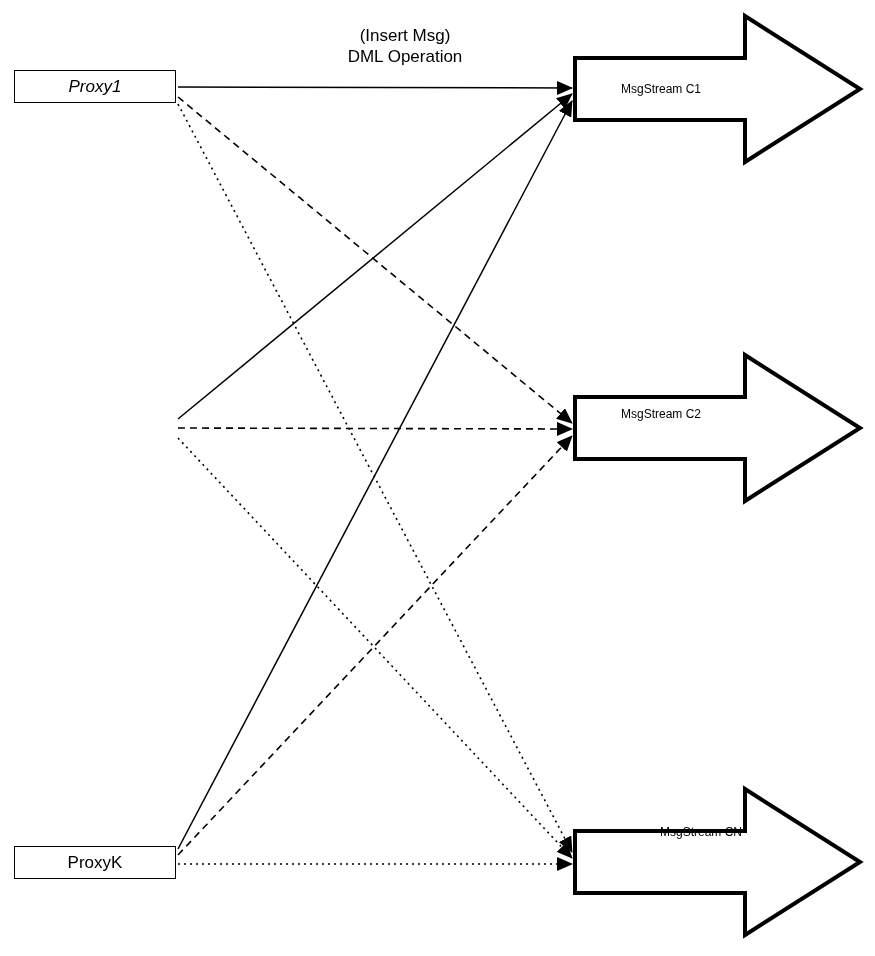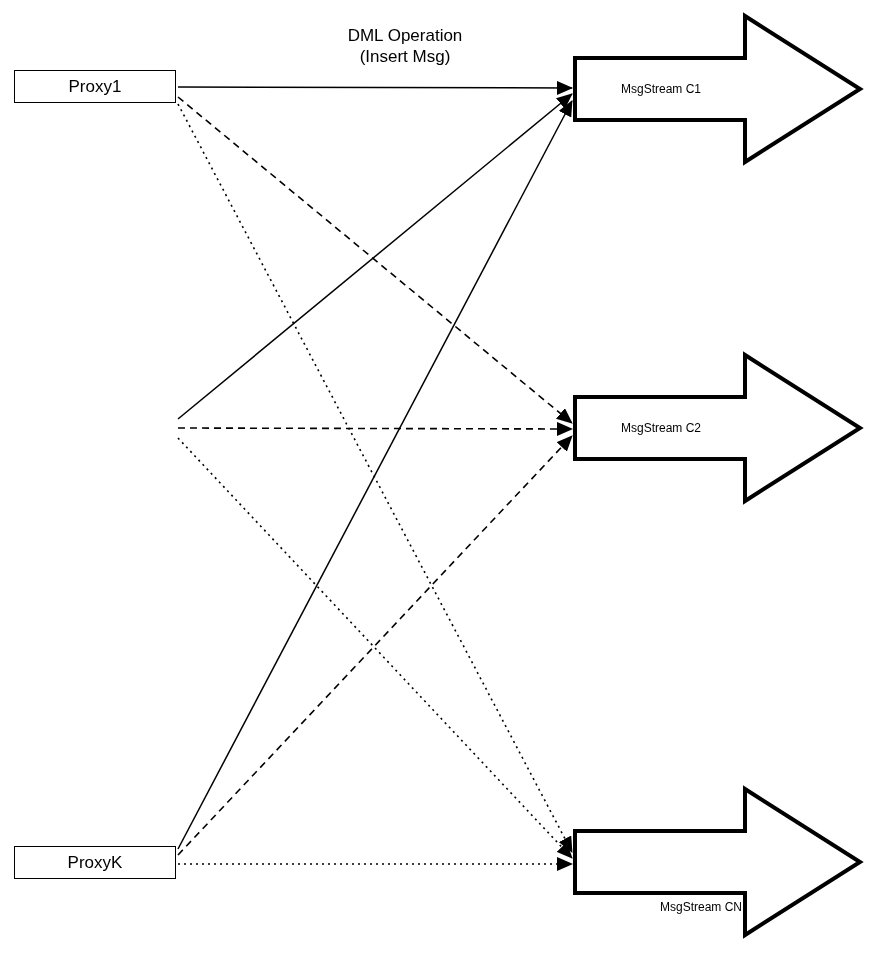--- a/index.html
+++ b/index.html
@@ -75,28 +75,28 @@
     <line x1="178" y1="104" x2="572" y2="852" stroke="#000" stroke-width="1.6" stroke-dasharray="2,4" marker-end="url(#arrowhead)"></line>
     <line x1="178" y1="438" x2="572" y2="858" stroke="#000" stroke-width="1.6" stroke-dasharray="2,4" marker-end="url(#arrowhead)"></line>
     <line x1="178" y1="864" x2="572" y2="864" stroke="#000" stroke-width="1.6" stroke-dasharray="2,4" marker-end="url(#arrowhead)"></line>
 
     <polygon points="575,58 745,58 745,16 860,89 745,162 745,120 575,120" fill="#ffffff" stroke="#000000" stroke-width="4" stroke-linejoin="miter"></polygon>
     <polygon points="575,397 745,397 745,355 860,428 745,501 745,459 575,459" fill="#ffffff" stroke="#000000" stroke-width="4" stroke-linejoin="miter"></polygon>
     <polygon points="575,831 745,831 745,789 860,862 745,935 745,893 575,893" fill="#ffffff" stroke="#000000" stroke-width="4" stroke-linejoin="miter"></polygon>
   </svg>
 
   <div class="diagram-title">
+    <div>(Insert Msg)</div>
     <div>DML Operation</div>
-    <div>(Insert Msg)</div>
   </div>
 
-  <div class="proxy-box" style="top:70px;">
+  <div class="proxy-box" style="top:70px;font-style:italic;">
     <span>Proxy1</span>
   </div>
   <div class="proxy-box" style="top:846px;">
     <span>ProxyK</span>
   </div>
 
   <div class="stream-label" style="top:78px;">MsgStream C1</div>
-  <div class="stream-label" style="top:417px;">MsgStream C2</div>
-  <div class="stream-label" style="top:896px;padding-left:40px;">MsgStream CN</div>
+  <div class="stream-label" style="top:403px;">MsgStream C2</div>
+  <div class="stream-label" style="top:821px;padding-left:40px;">MsgStream CN</div>
 
 </div>
 
 </body></html>

